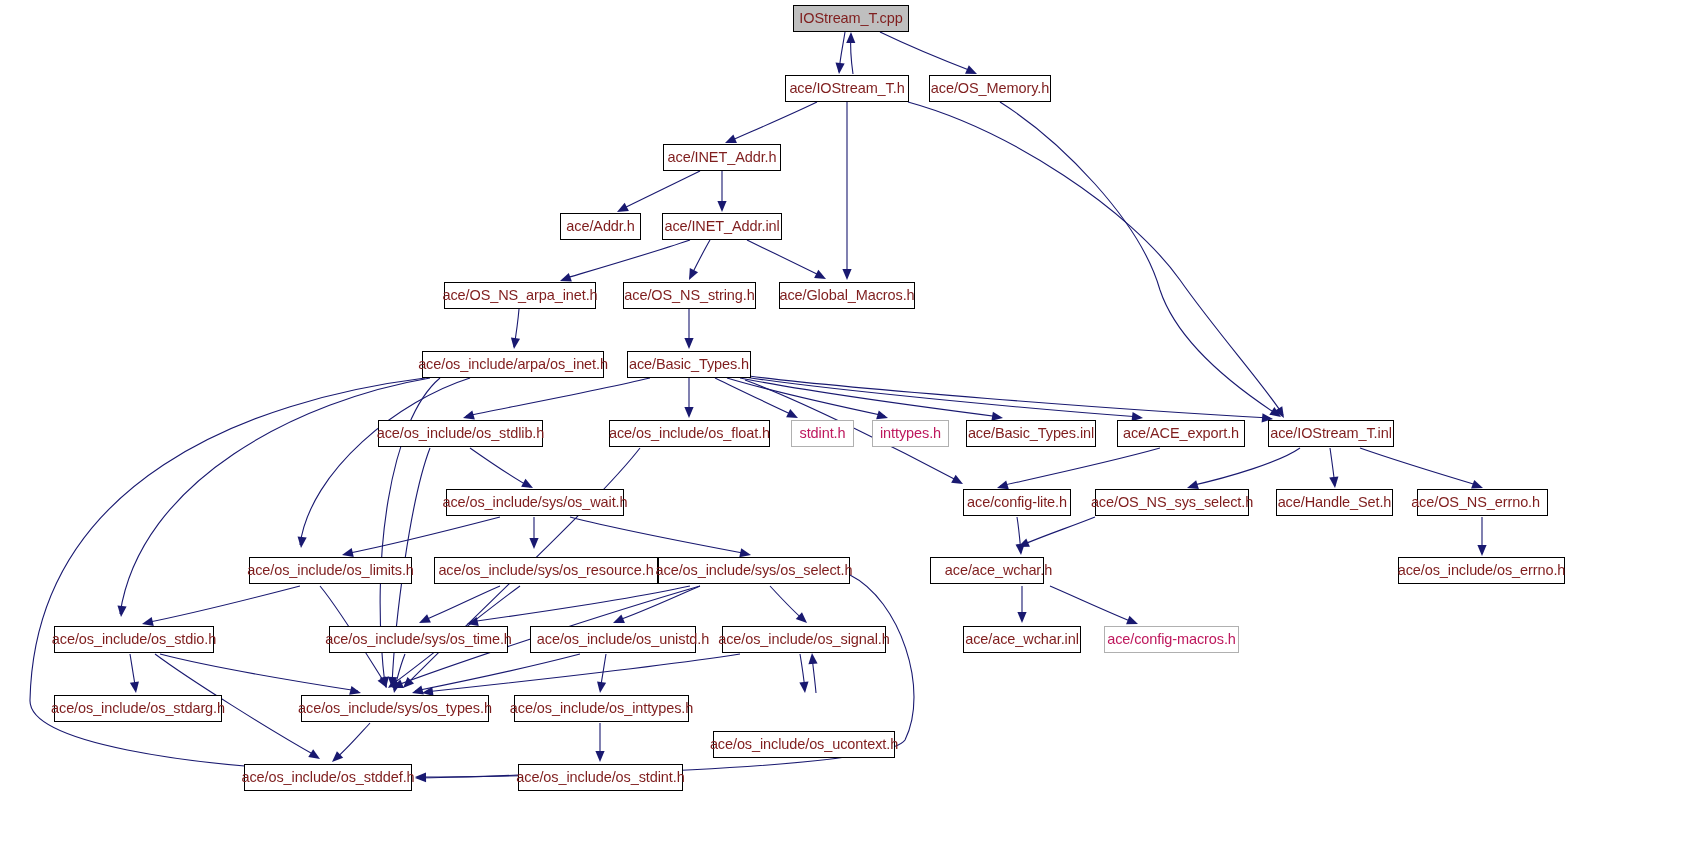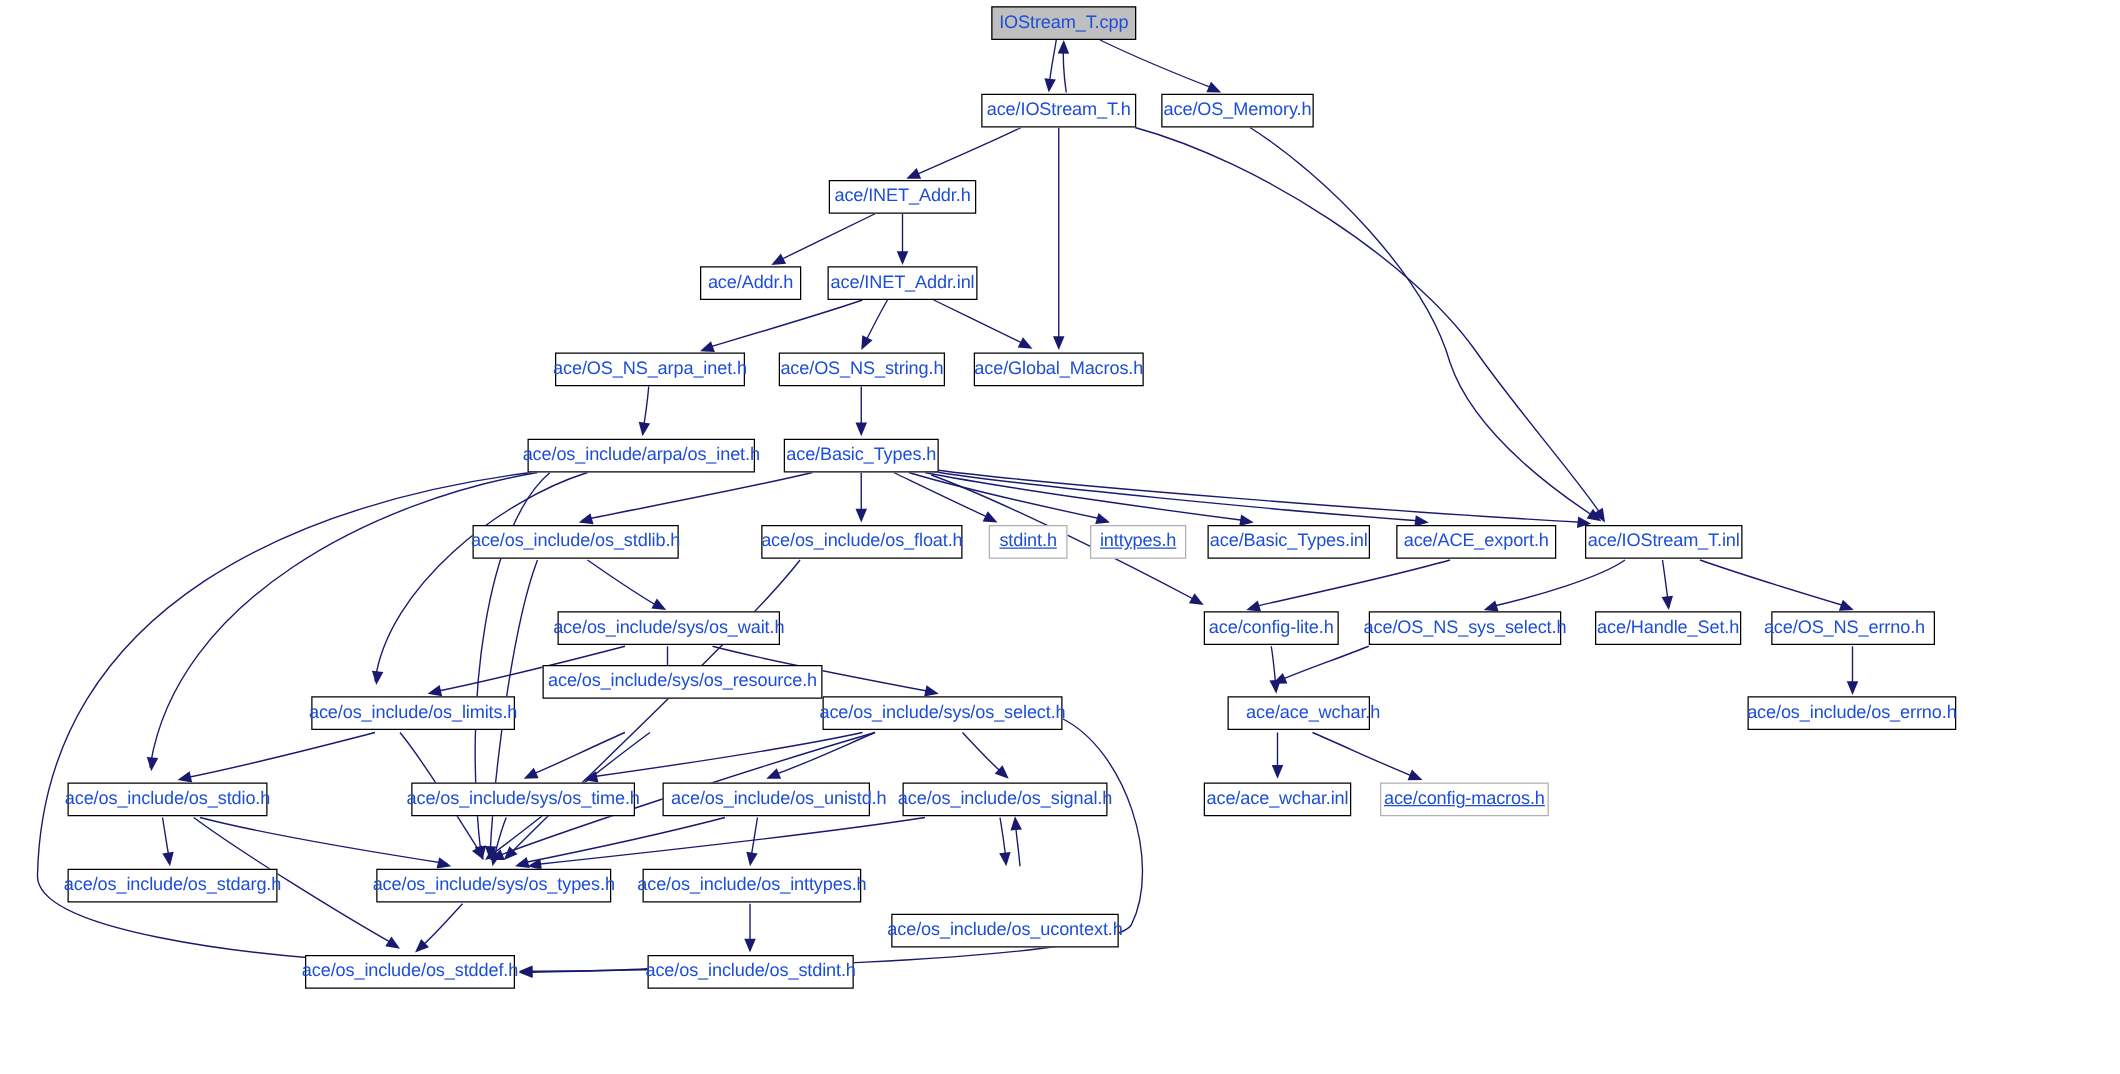--- a/index.html
+++ b/index.html
@@ -32,34 +32,33 @@
   }
   .node {
     position: absolute;
     box-sizing: border-box;
     display: flex;
     align-items: center;
     justify-content: center;
     white-space: nowrap;
     font-size: 14.5px;
     line-height: 1;
-    color: #1d4ed8;
+    color: #7f1d1d;
     background: #ffffff;
     border: 1px solid #000000;
     letter-spacing: -0.1px;
     height: 27px;
   }
   .node.root {
     background: #bfbfbf;
     border: 1px solid #000000;
   }
   .node.external {
     border: 1px solid #b0b0b0;
-    color: #1d4ed8;
-    text-decoration: underline;
+    color: #be185d;
   }
   .node-label {
     padding: 0 7px;
     pointer-events: none;
   }
 </style>
 </head>
 <body>
 
 <div id="graph-root">
@@ -379,27 +378,27 @@
       </div>
       <div class="node" style="left: 1276px; top: 489px; width: 117px;">
         <span class="node-label">ace/Handle_Set.h</span>
       </div>
       <div class="node" style="left: 1417px; top: 489px; width: 131px; justify-content: flex-end;">
         <span class="node-label">ace/OS_NS_errno.h</span>
       </div>
       <div class="node" style="left: 249px; top: 557px; width: 163px;">
         <span class="node-label">ace/os_include/os_limits.h</span>
       </div>
-      <div class="node" style="left: 434px; top: 532px; width: 224px;">
+      <div class="node" style="left: 434px; top: 557px; width: 224px;">
         <span class="node-label">ace/os_include/sys/os_resource.h</span>
       </div>
       <div class="node" style="left: 658px; top: 557px; width: 192px;">
         <span class="node-label">ace/os_include/sys/os_select.h</span>
       </div>
-      <div class="node" style="left: 982px; top: 557px; width: 114px; padding-left: 23px;">
+      <div class="node" style="left: 930px; top: 557px; width: 114px; padding-left: 23px;">
         <span class="node-label">ace/ace_wchar.h</span>
       </div>
       <div class="node" style="left: 1398px; top: 557px; width: 167px;">
         <span class="node-label">ace/os_include/os_errno.h</span>
       </div>
       <div class="node" style="left: 54px; top: 626px; width: 160px;">
         <span class="node-label">ace/os_include/os_stdio.h</span>
       </div>
       <div class="node" style="left: 329px; top: 626px; width: 179px;">
         <span class="node-label">ace/os_include/sys/os_time.h</span>

